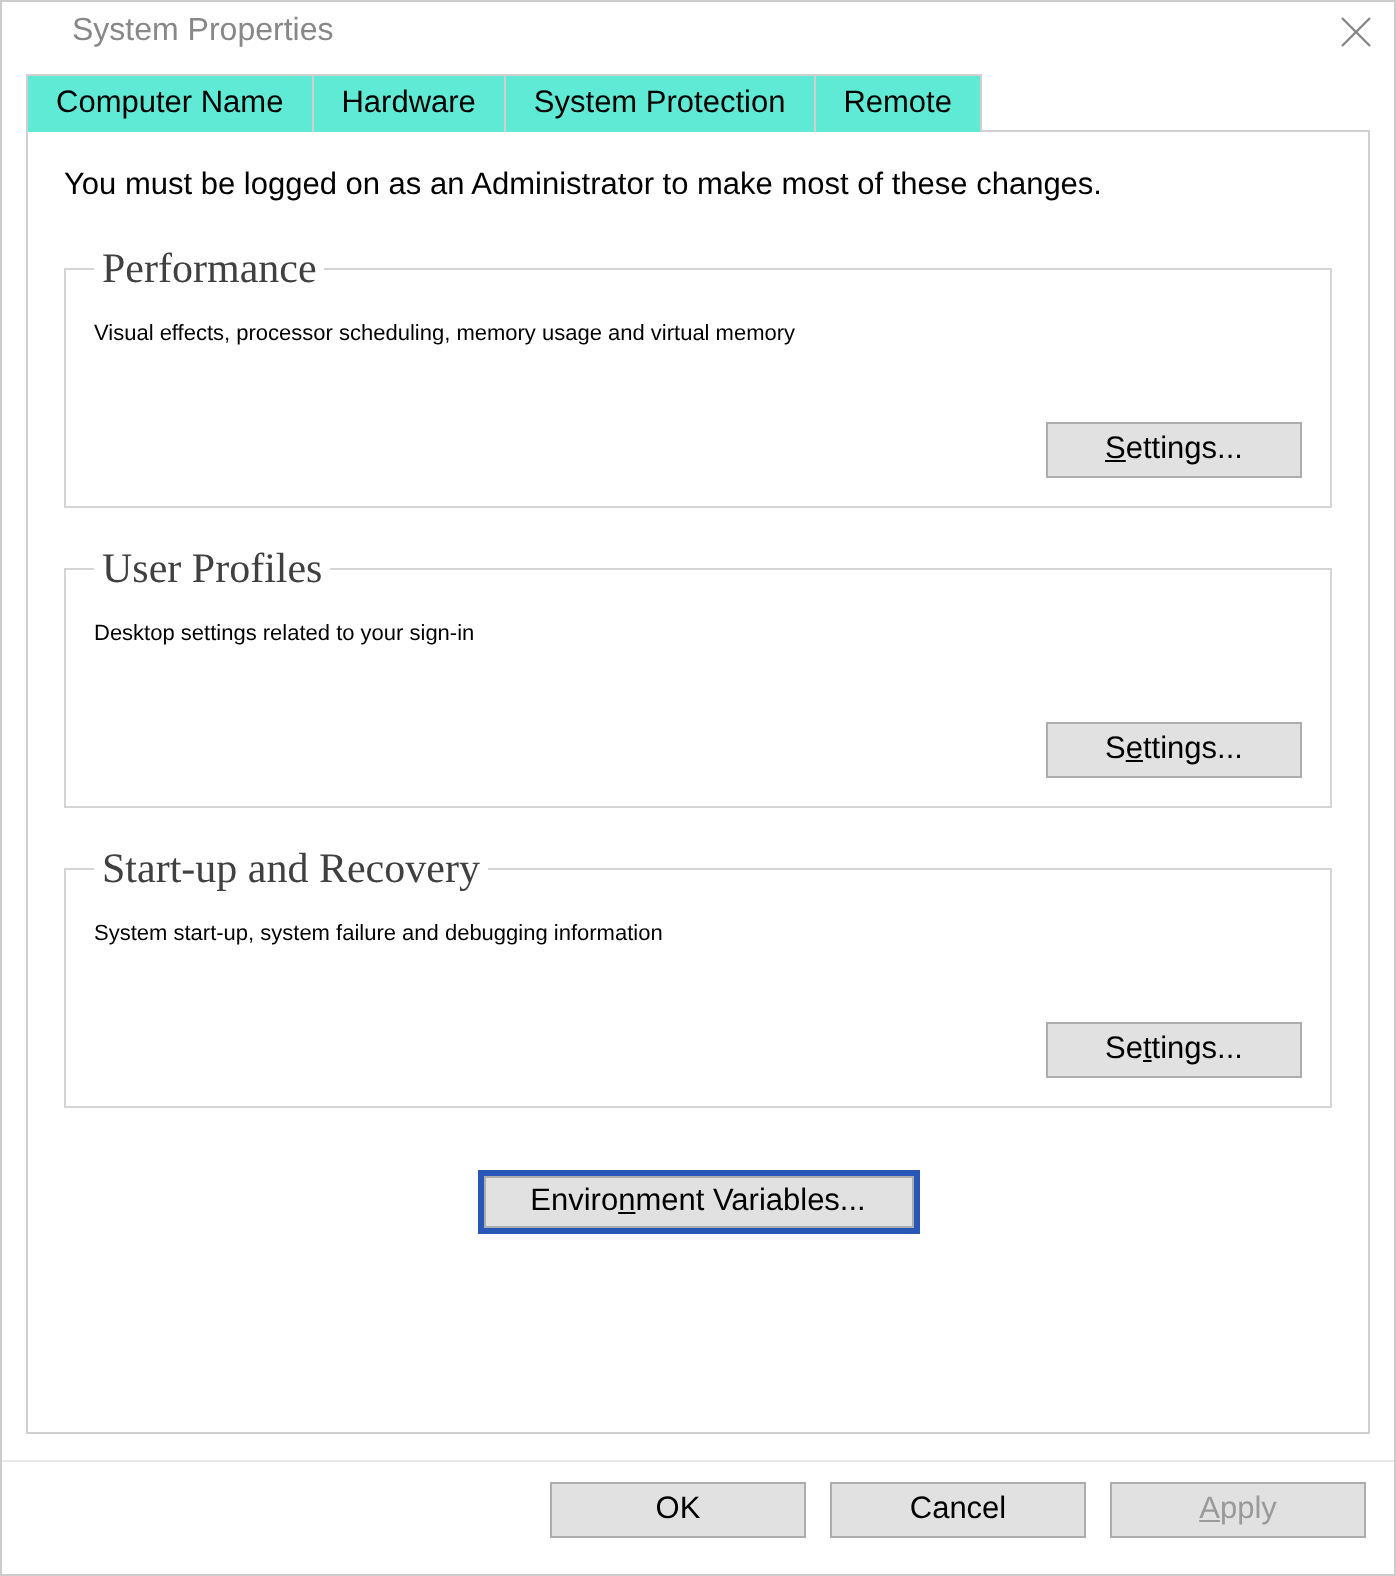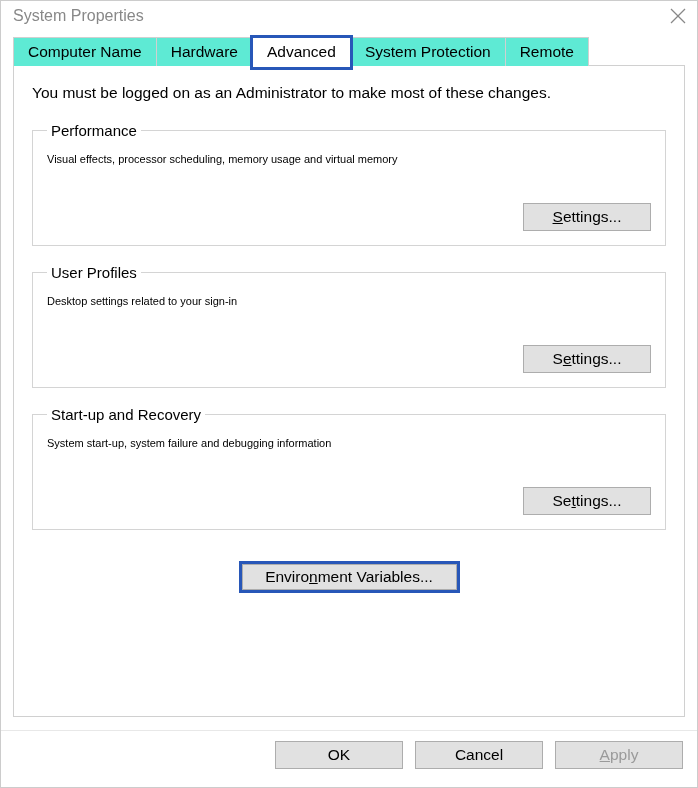--- a/index.html
+++ b/index.html
@@ -18,20 +18,21 @@
       border: 1px solid #ccc;
       background: #fff;
       display: flex;
       flex-direction: column;
     }
     .titlebar {
       display: flex;
       justify-content: space-between;
       align-items: flex-end;
       padding: 6px 10px 12px 12px;
+      margin-left: 23px;
     }
     .titlebar-title {
       font-size: 16px;
       color: #888;
       font-weight: 400;
     }
     .close-icon {
       width: 18px;
       height: 18px;
       cursor: pointer;
@@ -80,23 +81,24 @@
       font-size: 15.5px;
       margin-bottom: 20px;
     }
     fieldset.group {
       border: 1px solid #d4d4d4;
       padding: 10px 14px 14px 14px;
       margin-bottom: 18px;
       position: relative;
     }
     fieldset.group legend {
-      font-size: 15px;
+      font-size: 21px;
       padding: 0 4px;
-      color: #000000;
+      color: #404040;
+      font-family: Liberation Serif, serif;
     }
     .group-desc {
       font-size: 11px;
       margin: 4px 0 38px 0;
     }
     .group-btn-row {
       display: flex;
       justify-content: flex-end;
     }
     button.win-btn {
@@ -151,21 +153,20 @@
     <span class="titlebar-title">System Properties</span>
     <svg class="close-icon" viewBox="0 0 18 18">
       <line x1="2" y1="2" x2="16" y2="16"></line>
       <line x1="16" y1="2" x2="2" y2="16"></line>
     </svg>
   </div>
 
   <div class="tabs">
     <div class="tab">Computer Name</div>
     <div class="tab">Hardware</div>
-    <div class="tab active highlighted">Advanced</div>
     <div class="tab">System Protection</div>
     <div class="tab">Remote</div>
   </div>
 
   <div class="content-area">
 
     <div class="intro-text">You must be logged on as an Administrator to make most of these changes.</div>
 
     <fieldset class="group">
       <legend>Performance</legend>

